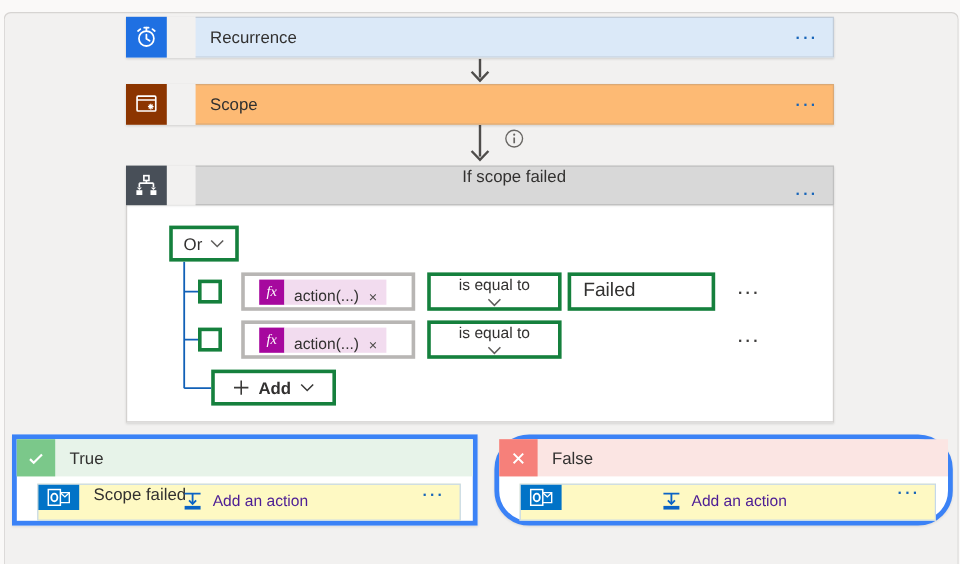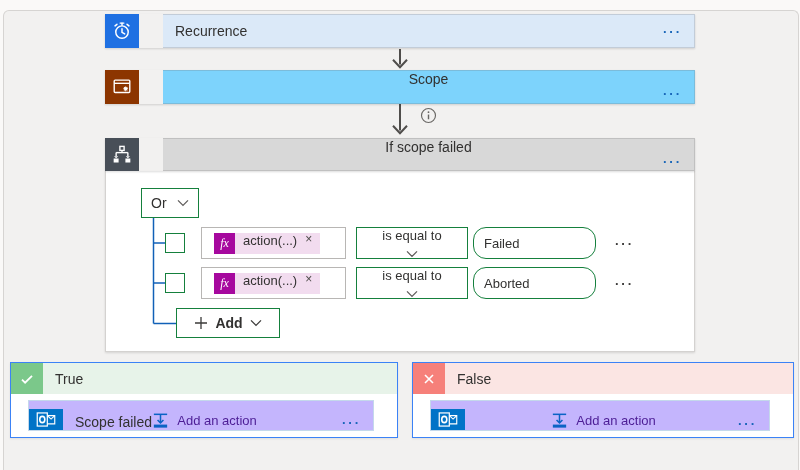--- a/index.html
+++ b/index.html
@@ -36,101 +36,101 @@
     color:#1664B8; cursor:pointer; line-height:1;
   }
   .menu-dots.dark { color:#3B3A39; }
 
   #recurrence { top:14px; }
   #recurrence .node-icon { background:#1F70E2; }
   #recurrence .node-body { background:#DBE9F8; }
 
   #scope { top:70px; }
   #scope .node-icon { background:#8C3500; }
-  #scope .node-body { background:#7dd3fc;flex-direction:column; }
+  #scope .node-body { background:#fdba74; }
 
   #if-header { top:138px; height:33px; }
   #if-header .node-icon { background:#484F58; }
   #if-header .node-body { background:#D8D8D8;flex-direction:column; }
 
   .if-body {
     position:absolute; left:105px; top:171px; width:590px; height:181px;
     background:#FFFFFF; border:1px solid #D4D2D0; border-top:none;
     z-index:1; box-shadow:0 1px 2px rgba(0,0,0,.12);
   }
   .tree-lines { position:absolute; left:0; top:0; pointer-events:none; }
 
-  .box { position:absolute; background:#fff; border:1px solid #15803d; }
+  .box { position:absolute; background:#fff; border:3px solid #15803d; }
   .or-select {
     left:35px; top:17px; width:58px; height:30px;
     display:flex; align-items:center; justify-content:space-between;
     padding:0 9px; font-size:14px; cursor:pointer;
   }
   .checkbox { width:20px; height:20px; left:59px; cursor:pointer; }
   .cb1 { top:62px; } .cb2 { top:102px; }
 
   .exp-box {
     left:95px; width:145px; height:32px; border-color:#B8B6B4;
     display:flex; align-items:center; padding-left:12px; cursor:pointer;
   }
   .r1 { top:56px; } .r2 { top:96px; }
   .fx-badge {
     width:21px; height:21px; flex:none; background:#A6089E;
     color:#fff; font-family:"Liberation Serif", serif; font-style:italic;
     font-size:12px; display:flex; align-items:center; justify-content:center;
   }
   .exp-chip {
-    height:21px; background:#F2DCEF; display:flex; align-items:flex-start;
+    height:21px; background:#F2DCEF; display:flex; align-items:flex-end;
     padding:0 8px; gap:8px; font-size:13px; white-space:nowrap;
   }
   .exp-remove { font-size:12px; color:#4D4B49; cursor:pointer; line-height:1; }
 
   .op-select {
     left:250px; width:112px; height:32px;
     display:flex; align-items:center; justify-content:space-between;
     padding:0 10px; font-size:13px; cursor:pointer;flex-direction:column;
   }
   .val-box {
     left:367px; width:123px; height:32px;
-    display:flex; align-items:center; padding:12px 10px; font-size:13px; cursor:text;border-radius:13px;
+    display:flex; align-items:center; padding:12px 10px; font-size:16px; cursor:text;
   }
   .row-menu {
     position:absolute; left:498px; width:30px; height:32px;
     display:flex; align-items:center; cursor:pointer;
   }
   .add-btn {
     left:70px; top:137px; width:104px; height:30px;
     display:flex; align-items:center; justify-content:center; gap:7px;
     font-size:14px; cursor:pointer;
   }
   .add-btn .lbl { font-weight:bold; }
 
   
   .arrow { position:absolute; z-index:1; }
   .info-badge { position:absolute; left:420px; top:107px; z-index:2; cursor:pointer; }
 
   
   .branch {
     position:absolute; top:362px; height:76px; background:#fff;
-    border:1px solid #3b82f6; z-index:2; box-shadow:0 1px 2px rgba(0,0,0,.08);
+    border:4px solid #3b82f6; z-index:2; box-shadow:0 1px 2px rgba(0,0,0,.08);
   }
   #branch-true { left:10px; width:388px; }
-  #branch-false { left:412px; width:382px; }
+  #branch-false { left:412px; width:382px;border-radius:29px; }
   .branch-header { height:31px; display:flex; align-items:center; }
   #branch-true .branch-header { background:#E7F3E9; }
   #branch-false .branch-header { background:#FBE5E3; }
   .branch-icon { width:32px; height:31px; flex:none; display:flex; align-items:center; justify-content:center; }
   #branch-true .branch-icon { background:#7BC88A; }
   #branch-false .branch-icon { background:#F6807A; }
   .branch-label { margin-left:12px; font-size:14px; }
 
   .branch-card {
-    position:absolute; left:17px; right:23px; top:37px; height:31px;
-    display:flex; align-items:flex-end; cursor:pointer;
-    border:1px solid #C4D8EB; background:#c4b5fd;
+    position:absolute; left:17px; right:10px; top:37px; height:31px;
+    display:flex; align-items:flex-start; cursor:pointer;
+    border:1px solid #C4D8EB; background:#fef9c3;
   }
   .branch-card .node-icon { width:34px; background:#0173C7; }
   .branch-card .node-title { margin-left:12px; }
   .branch-card-body { flex:1; display:flex; align-items:center; padding-right:12px; }
 
   .add-action {
     position:absolute; left:0; right:0; bottom:7px;
     display:flex; align-items:center; justify-content:center; gap:7px;
     color:#4c1d95; font-size:13px; cursor:pointer;
   }
@@ -259,21 +259,20 @@
       <span>action(...)</span>
       <span class="exp-remove">×</span>
     </span>
   </div>
   <div class="box op-select r2">
     <span>is equal to</span>
     <svg width="12" height="8" viewBox="0 0 12 8">
       <path d="M1 1.4l5 5 5-5" fill="none" stroke="#605E5C" stroke-width="1.3"></path>
       </svg>
   </div>
-  <div class="box val-box r2">Aborted</div>
   <div class="row-menu r2">
     <span class="menu-dots dark">···</span>
   </div>
 
   <div class="box add-btn">
     <svg width="14" height="14" viewBox="0 0 14 14">
       <path d="M7 1v12M1 7h12" stroke="#3B3A39" stroke-width="1.3"></path>
       </svg>
     <span class="lbl">Add</span>
     <svg width="12" height="8" viewBox="0 0 12 8">

